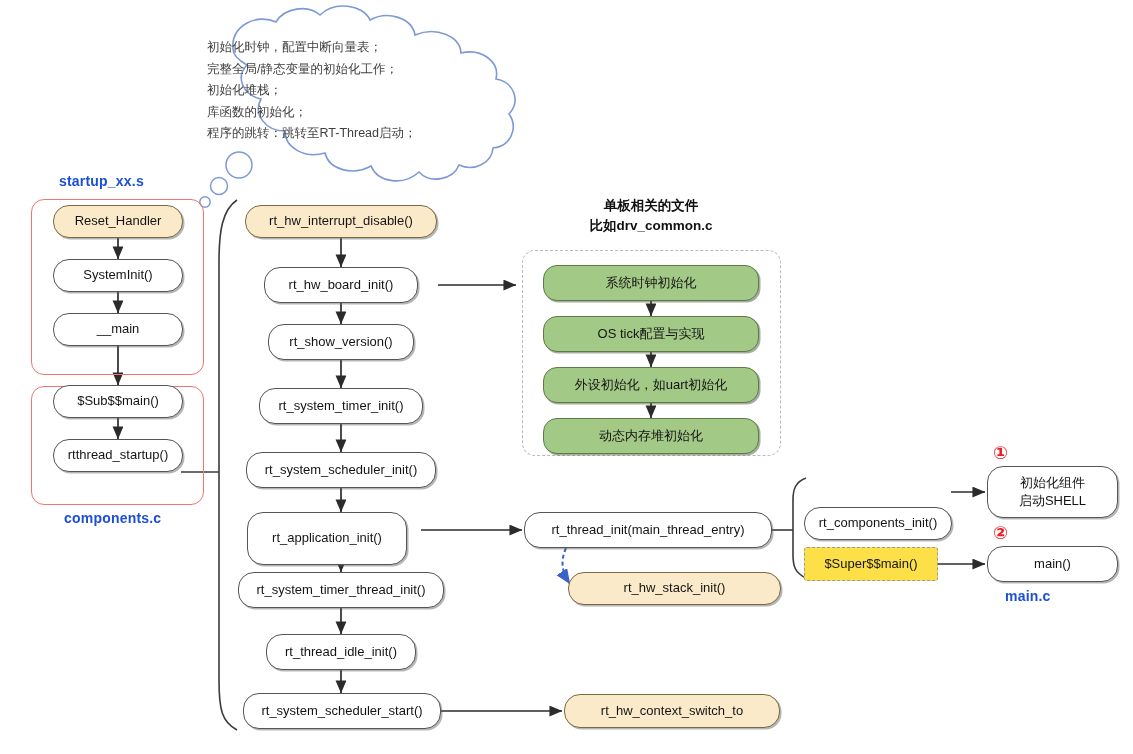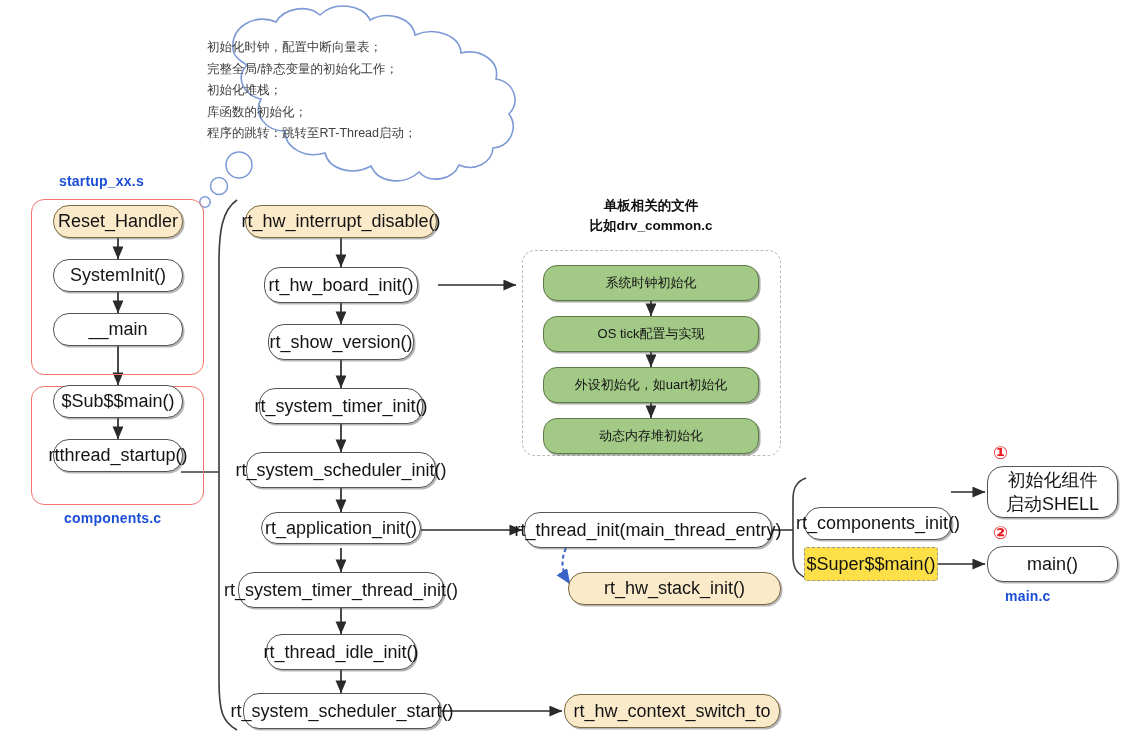--- a/index.html
+++ b/index.html
@@ -10,21 +10,21 @@
   }
   #canvas{position:absolute;left:0;top:0;width:1133px;height:754px;}
   svg.layer{position:absolute;left:0;top:0;width:1133px;height:754px;pointer-events:none;}
 
   
   .node{
     position:absolute;box-sizing:border-box;
     display:flex;align-items:center;justify-content:center;
     text-align:center;line-height:1.25;
     border:1px solid #555;border-radius:16px;background:#fff;
-    font-size:18px;color:#141414;
+    font-size:13px;color:#141414;
     box-shadow:1.5px 1.5px 0 rgba(90,90,90,.45);
     white-space:pre-line;
   }
   .node.yellow{background:#fbeaca;border-color:#7a6a42;}
   .node.green{background:#a3c987;border-color:#5d7a47;border-radius:14px;
               font-size:13px;box-shadow:1.5px 1.5px 0 rgba(80,90,70,.5);}
   .node.dashed{border:1px dashed #9a9a9a;box-shadow:none;border-radius:3px;background:#fde047;}
   .node.hexleft{border-radius:16px;}
 
   
@@ -176,21 +176,21 @@
   <div class="node" style="left:53px;top:259px;width:130px;height:33px;">SystemInit()</div>
   <div class="node" style="left:53px;top:313px;width:130px;height:33px;">__main</div>
   <div class="node" style="left:53px;top:385px;width:130px;height:33px;">$Sub$$main()</div>
   <div class="node" style="left:53px;top:439px;width:130px;height:33px;">rtthread_startup()</div>
 
   <div class="node yellow" style="left:245px;top:205px;width:192px;height:33px;">rt_hw_interrupt_disable()</div>
   <div class="node" style="left:264px;top:267px;width:154px;height:36px;">rt_hw_board_init()</div>
   <div class="node" style="left:268px;top:324px;width:146px;height:36px;">rt_show_version()</div>
   <div class="node" style="left:259px;top:388px;width:164px;height:36px;">rt_system_timer_init()</div>
   <div class="node" style="left:246px;top:452px;width:190px;height:36px;">rt_system_scheduler_init()</div>
-  <div class="node" style="left:261px;top:512px;width:160px;height:32px;">rt_application_init()</div>
+  <div class="node" style="left:247px;top:512px;width:160px;height:53px;">rt_application_init()</div>
   <div class="node" style="left:238px;top:572px;width:206px;height:36px;">rt_system_timer_thread_init()</div>
   <div class="node" style="left:266px;top:634px;width:150px;height:36px;">rt_thread_idle_init()</div>
   <div class="node" style="left:243px;top:693px;width:198px;height:36px;">rt_system_scheduler_start()</div>
 
   <div class="node green" style="left:543px;top:265px;width:216px;height:36px;">系统时钟初始化</div>
   <div class="node green" style="left:543px;top:316px;width:216px;height:36px;">OS tick配置与实现</div>
   <div class="node green" style="left:543px;top:367px;width:216px;height:36px;">外设初始化，如uart初始化</div>
   <div class="node green" style="left:543px;top:418px;width:216px;height:36px;">动态内存堆初始化</div>
 
   <div class="node" style="left:524px;top:512px;width:248px;height:36px;">rt_thread_init(main_thread_entry)</div>

